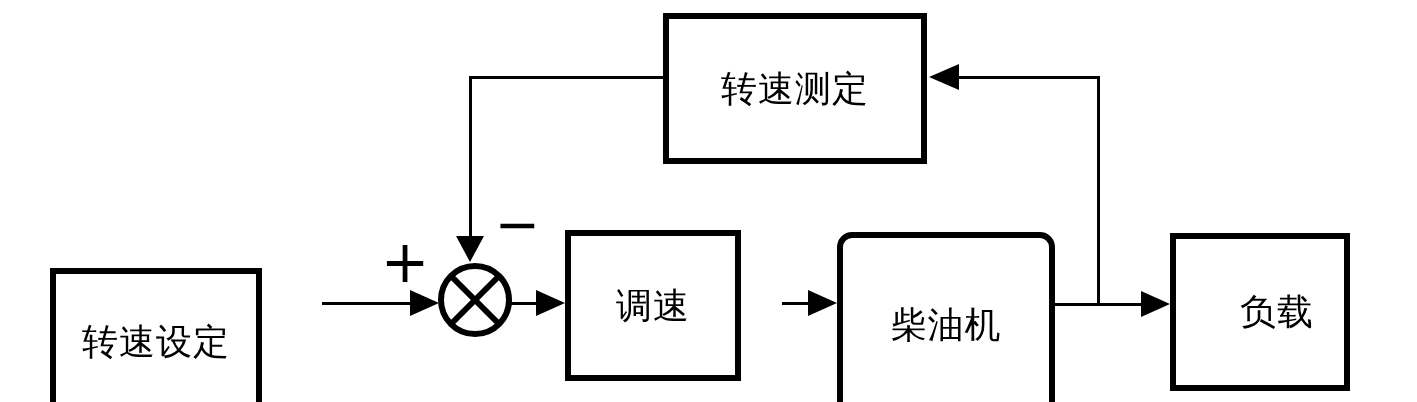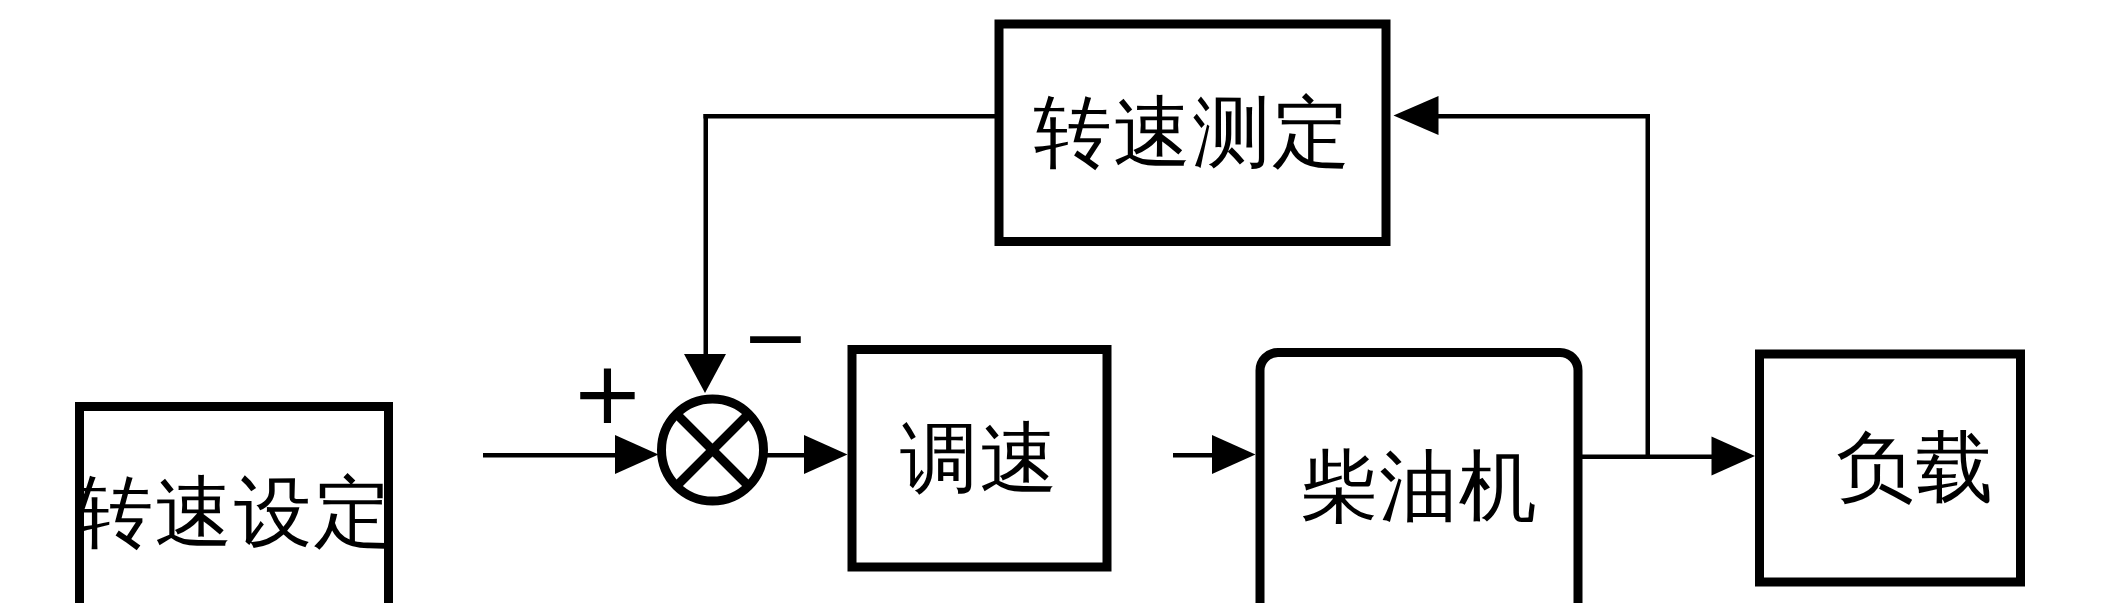--- a/index.html
+++ b/index.html
@@ -17,21 +17,21 @@
     overflow: hidden;
   }
   .block {
     position: absolute;
     box-sizing: border-box;
     border: 6px solid #000000;
     background: #ffffff;
     display: flex;
     align-items: center;
     justify-content: center;
-    font-size: 52px;
+    font-size: 36px;
     line-height: 1;
     white-space: nowrap;
     letter-spacing: 1px;
   }
   .hline, .vline {
     position: absolute;
     background: #000000;
   }
   .hline { height: 3px; }
   .vline { width: 3px; }

